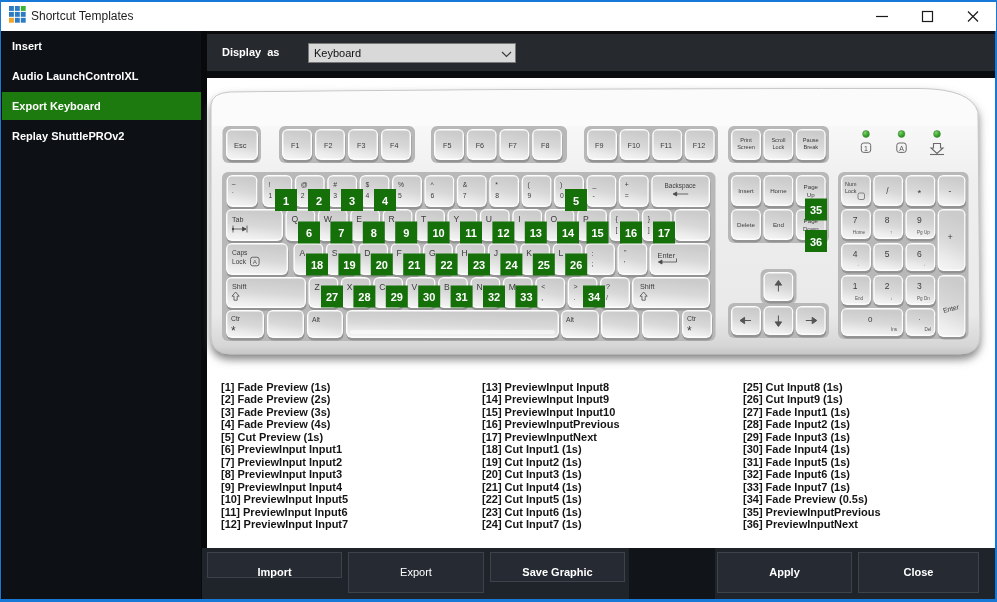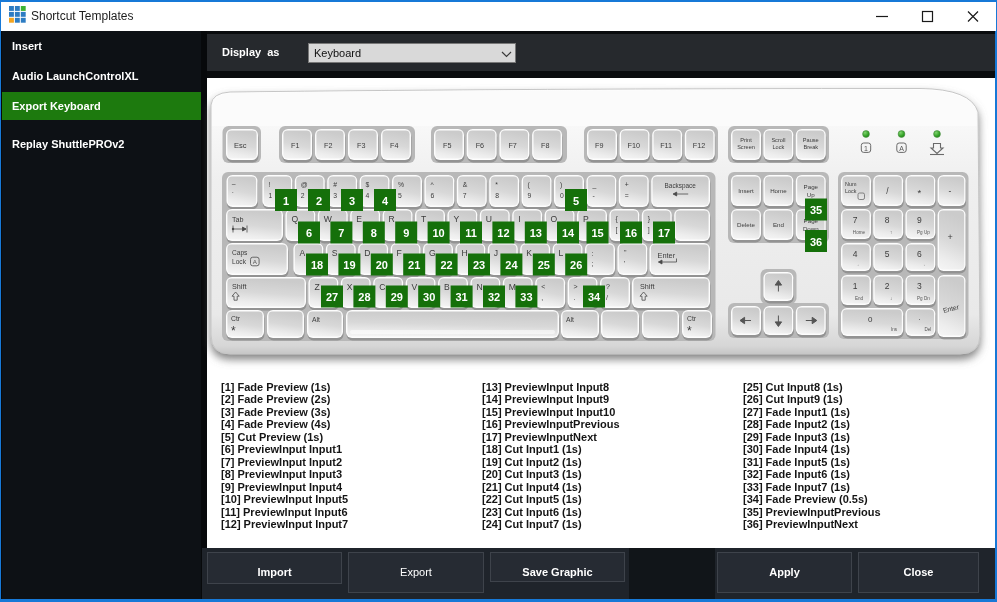--- a/index.html
+++ b/index.html
@@ -34,35 +34,35 @@
 <rect x="62.5" y="10.5" width="10" height="10" stroke="#1a1a1a" stroke-width="1.2" fill="none"></rect>
 <path d="M 108 10.5 l 10 10 M 118 10.5 l -10 10" stroke="#1a1a1a" stroke-width="1.2" fill="none"></path>
 </svg>
 
 <div class="abs" style="left:1px;top:31px;width:206px;height:568px;background:#07090b;"></div>
 <div class="abs" style="left:2px;top:31px;width:199px;height:568px;background:#0d1115;"></div>
 <div class="abs" style="left:2px;top:92px;width:199px;height:28px;background:#1d7a0e;"></div>
 <div class="abs" style="left:12px;top:40px;font-weight:bold;font-size:11px;color:#fff;">Insert</div>
 <div class="abs" style="left:12px;top:70px;font-weight:bold;font-size:11px;color:#fff;">Audio LaunchControlXL</div>
 <div class="abs" style="left:12px;top:100px;font-weight:bold;font-size:11px;color:#fff;">Export Keyboard</div>
-<div class="abs" style="left:12px;top:130px;font-weight:bold;font-size:11px;color:#fff;margin-top:8px;">Replay ShuttlePROv2</div>
+<div class="abs" style="left:12px;top:130px;font-weight:bold;font-size:11px;color:#fff;">Replay ShuttlePROv2</div>
 
 <div class="abs" style="left:207px;top:34px;width:788px;height:37px;background:#26292d;"></div>
 <div class="abs" style="left:222px;top:46px;font-weight:bold;font-size:11px;color:#fff;">Display&nbsp; as</div>
 <div class="abs" style="left:308px;top:43px;width:206px;height:18px;background:#d9d9d9;border:1px solid #787878;"></div>
 <div class="abs" style="left:314px;top:47px;font-size:11px;color:#111;">Keyboard</div>
 <svg class="abs" style="left:501px;top:51px;" width="11" height="7" viewBox="0 0 11 7">
 <path d="M 1 1 L 5.5 5.5 L 10 1" stroke="#3a3a3a" stroke-width="1.2" fill="none"></path>
   </svg>
 
 <div class="abs" style="left:207px;top:78px;width:788px;height:470px;background:#ffffff;"></div>
 
 <div class="abs" style="left:202px;top:548px;width:793px;height:51px;background:#1f242b;"></div>
 <div class="abs" style="left:629px;top:548px;width:86px;height:51px;background:#111519;"></div>
-<div class="abs" style="left:207px;top:552px;width:135px;height:32px;background:#262b33;border:1px solid #3e434b;box-sizing:border-box;text-align:center;line-height:39px;font-weight:bold;font-size:11px;color:#fff;">Import</div>
+<div class="abs" style="left:207px;top:552px;width:135px;height:26px;background:#262b33;border:1px solid #3e434b;box-sizing:border-box;text-align:center;line-height:39px;font-weight:bold;font-size:11px;color:#fff;">Import</div>
 <div class="abs" style="left:348px;top:552px;width:136px;height:41px;background:#262b33;border:1px solid #3e434b;box-sizing:border-box;text-align:center;line-height:39px;font-weight:normal;font-size:11px;color:#fff;">Export</div>
 <div class="abs" style="left:490px;top:552px;width:135px;height:30px;background:#262b33;border:1px solid #3e434b;box-sizing:border-box;text-align:center;line-height:39px;font-weight:bold;font-size:11px;color:#fff;">Save Graphic</div>
 <div class="abs" style="left:717px;top:552px;width:135px;height:41px;background:#262b33;border:1px solid #3e434b;box-sizing:border-box;text-align:center;line-height:39px;font-weight:bold;font-size:11px;color:#fff;">Apply</div>
 <div class="abs" style="left:858px;top:552px;width:121px;height:41px;background:#262b33;border:1px solid #3e434b;box-sizing:border-box;text-align:center;line-height:39px;font-weight:bold;font-size:11px;color:#fff;">Close</div>
 
 <div class="abs" style="left:0;top:599px;width:997px;height:3px;background:#1779d7;"></div>
 <svg id="kb" width="997" height="602" viewBox="0 0 997 602" style="position:absolute;left:0;top:0;">
     <defs>
       <linearGradient id="kg" x1="0.25" y1="0" x2="0.05" y2="1">
         <stop offset="0" stop-color="#cbcbcb"></stop>

